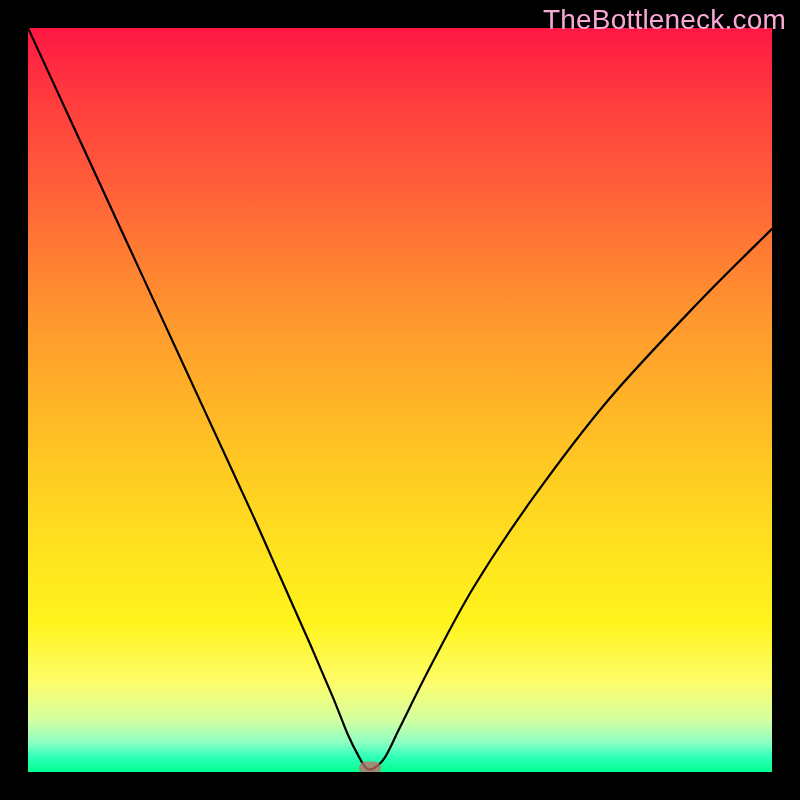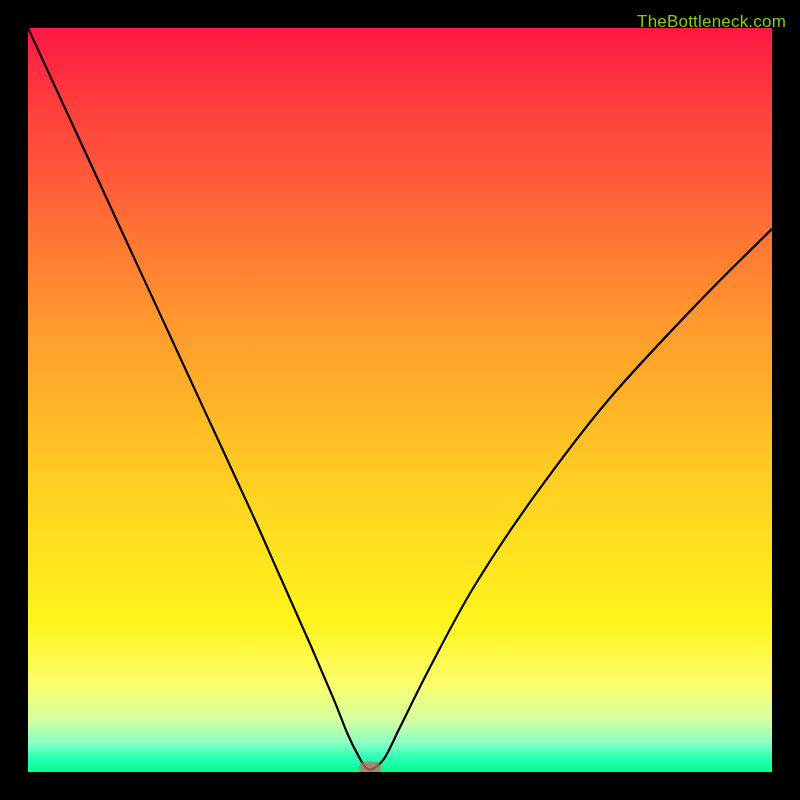--- a/index.html
+++ b/index.html
@@ -57,24 +57,24 @@
     opacity: 0.75;
   }
   svg.curve {
     position: absolute;
     inset: 0;
     width: 100%;
     height: 100%;
   }
   .watermark {
     position: absolute;
-    top: 12px;
+    top: 4px;
     right: 14px;
-    color: #84cc16;
-    font-size: 17px;
+    color: #f9a8d4;
+    font-size: 28px;
     font-weight: 500;
     letter-spacing: 0.2px;
     user-select: none;
   }
 </style>
 </head>
 <body>
 
 <div class="frame">
 

